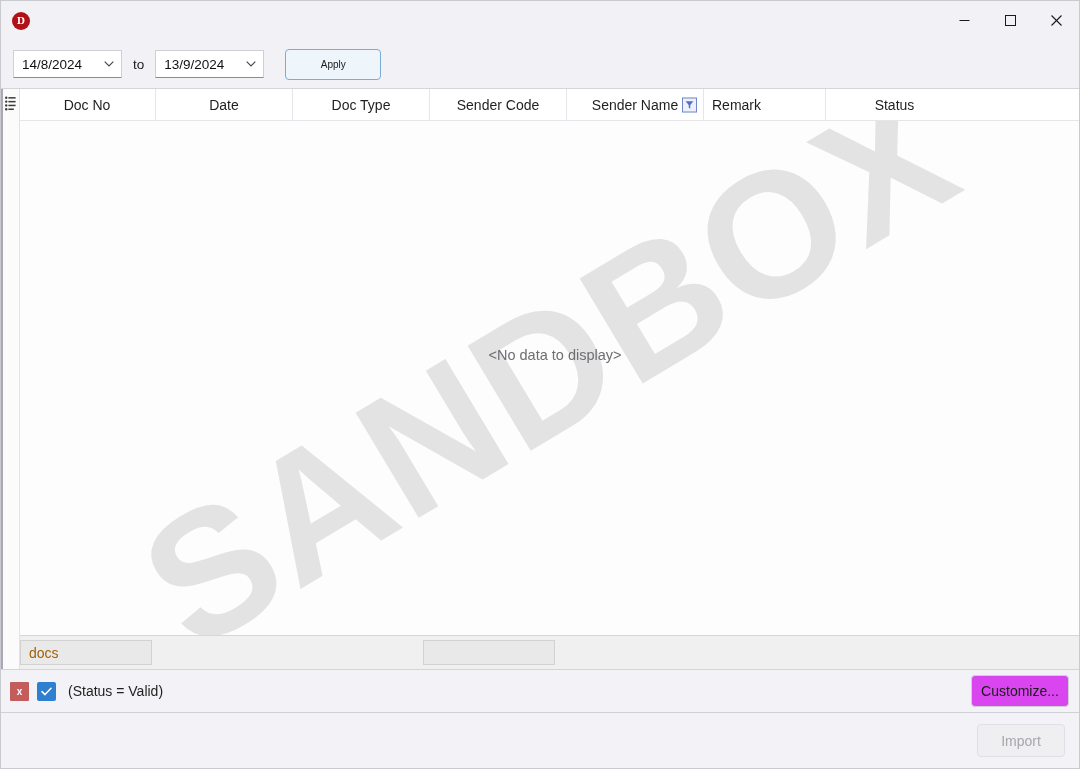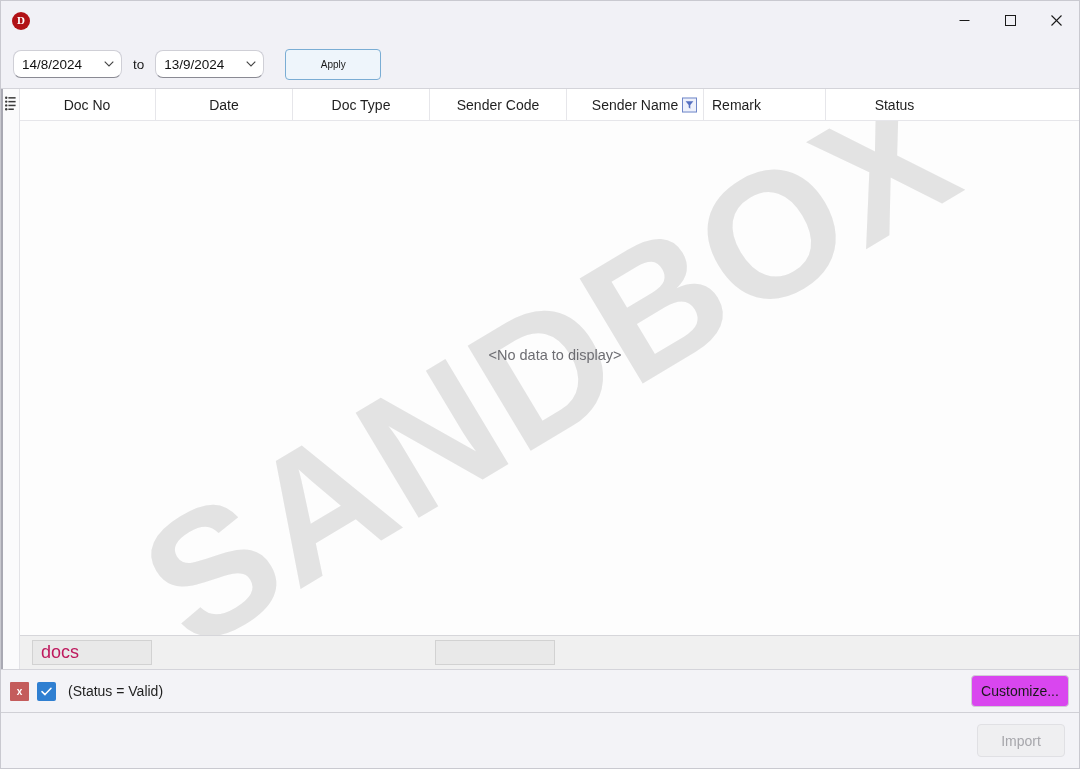--- a/index.html
+++ b/index.html
@@ -93,21 +93,21 @@
     position: relative;
     width: 109px;
     height: 28px;
     background: #ffffff;
     border: 1px solid #cfcfd6;
     border-bottom: 1px solid #8a8a93;
     box-sizing: border-box;
     display: flex;
     align-items: center;
     padding: 0 0 0 8px;
-    border-radius: 8px;
+    border-radius: 1px;
   }
   .date-combo .val {
     font-size: 13.5px;
     color: #111;
     flex: 1;
   }
   .date-combo .chev {
     width: 24px;
     display: flex;
     align-items: center;
@@ -260,23 +260,22 @@
     margin-left: 18px;
     background: #f0f0f0;
     border-top: 1px solid #d6d6da;
     position: relative;
     z-index: 2;
   }
   .scell {
     box-sizing: border-box;
     display: flex;
     align-items: center;
-    font-size: 18px;
-    color: #be185d;
-    padding-left: 12px;
+    font-size: 14px;
+    color: #a16207;
   }
   .scell .panel {
     width: 100%;
     height: 25px;
     margin: 0 1px;
     background: #e9e9e9;
     border: 1px solid #d2d2d2;
     box-sizing: border-box;
     display: flex;
     align-items: center;

